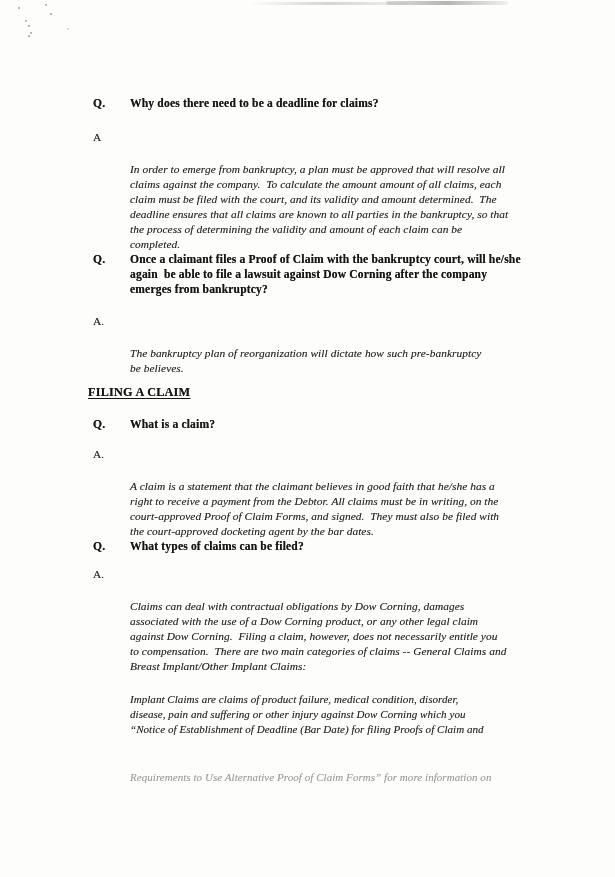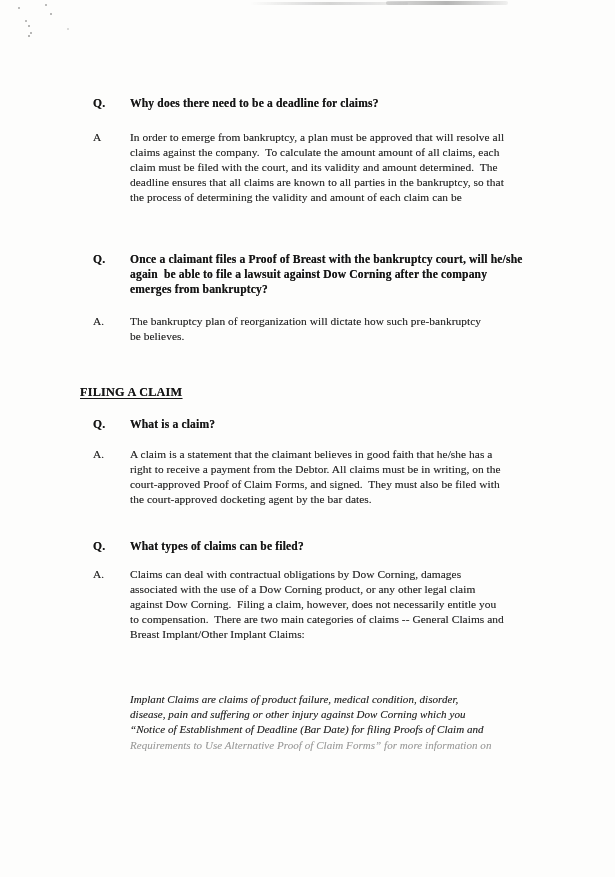--- a/index.html
+++ b/index.html
@@ -15,27 +15,27 @@
     filter:blur(.5px);}
   .streak-b{left:386px;top:1px;width:122px;height:4px;
     background:linear-gradient(90deg,rgba(135,135,135,.28),rgba(110,110,110,.5),rgba(150,150,150,.12));
     filter:blur(.6px);}
   .speck{position:absolute;background:rgba(95,95,95,.55);border-radius:50%;}
   
   .qa{position:absolute;left:93px;display:flex;align-items:flex-start;}
   .lbl{width:37px;flex:0 0 37px;}
   .q .lbl,.q .lines{font-weight:bold;font-size:11.6px;line-height:15.2px;color:#161616;
     letter-spacing:.15px;text-shadow:0 0 .4px rgba(0,0,0,.65);}
-  .a .lines{font-size:11.4px;line-height:15px;color:#272727;
-    letter-spacing:.05px;text-shadow:0 0 .5px rgba(55,55,55,.5);}
+  .a .lines{font-style:italic;font-size:11.4px;line-height:15px;color:#272727;
+    letter-spacing:.05px;text-shadow:0 0 .5px rgba(55,55,55,.5);margin-top:32px;}
   .a .lbl{font-size:11.4px;line-height:15px;color:#272727;text-shadow:0 0 .5px rgba(55,55,55,.5);}
   .line{white-space:pre;}
-  .fade-heavy{opacity:.45;filter:blur(.4px);}
+  .fade-heavy{opacity:.45;filter:blur(.4px);margin-top:32px;}
   .fade-light{opacity:.62;}
-  .heading{position:absolute;left:80px;top:385px;font-weight:bold;font-size:12.2px;
+  .heading{position:absolute;left:88px;top:385px;font-weight:bold;font-size:12.2px;
     color:#161616;letter-spacing:.25px;text-decoration:underline;text-underline-offset:2px;
     text-shadow:0 0 .4px rgba(0,0,0,.65);}
   .note{position:absolute;left:130px;top:692px;font-style:italic;font-size:11px;
     line-height:15.2px;color:#272727;letter-spacing:.05px;text-shadow:0 0 .5px rgba(55,55,55,.5);}
 </style>
 </head>
 <body>
 
 <div class="page">
 
@@ -58,27 +58,28 @@
   </div>
 
   <div class="qa a" style="top:130px;">
     <span class="lbl">A</span>
     <div class="lines">
         <div class="line">In order to emerge from bankruptcy, a plan must be approved that will resolve all</div>
         <div class="line">claims against the company.  To calculate the amount amount of all claims, each</div>
         <div class="line">claim must be filed with the court, and its validity and amount determined.  The</div>
         <div class="line">deadline ensures that all claims are known to all parties in the bankruptcy, so that</div>
         <div class="line">the process of determining the validity and amount of each claim can be</div>
+        <div class="line">completed.</div>
       </div>
   </div>
 
   <div class="qa q" style="top:252px;">
     <span class="lbl">Q.</span>
     <div class="lines">
-        <div class="line">Once a claimant files a Proof of Breast with the bankruptcy court, will he/she</div>
+        <div class="line">Once a claimant files a Proof of Claim with the bankruptcy court, will he/she</div>
         <div class="line">again  be able to file a lawsuit against Dow Corning after the company</div>
         <div class="line">emerges from bankruptcy?</div>
       </div>
   </div>
 
   <div class="qa a" style="top:314px;">
     <span class="lbl">A.</span>
     <div class="lines">
         <div class="line">The bankruptcy plan of reorganization will dictate how such pre-bankruptcy</div>
         <div class="line">be believes.</div>

